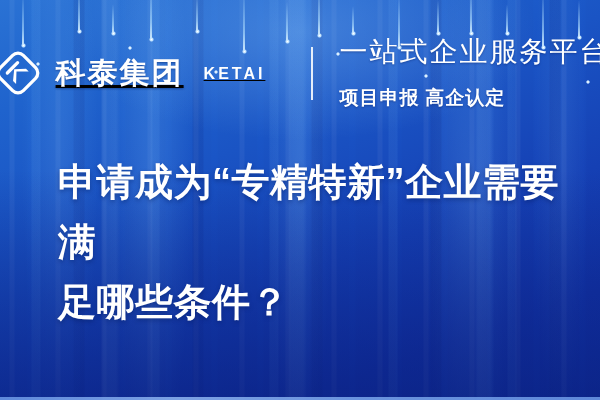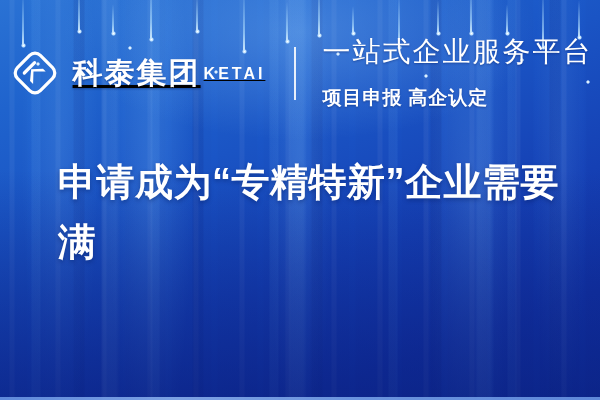--- a/index.html
+++ b/index.html
@@ -165,21 +165,21 @@
     font-weight: bold;
     color: #ffffff;
     letter-spacing: 2px;
     line-height: 1.08;
     white-space: nowrap;
     text-shadow: 0 1px 2px rgba(0,26,92,0.45);
   }
   .brand-en-row {
     display: flex;
     align-items: center;
-    gap: 3px;
+    gap: 20px;
     margin-top: 2px;
     text-align: right;
   }
   .brand-en-row .rule {
     flex: 1 1 auto;
     height: 3px;
     background: #ffffff;
     border-radius: 2px;
   }
   .brand-en {
@@ -307,15 +307,16 @@
 
     <div class="tagline">
       <div class="tagline-main">一站式企业服务平台</div>
       <div class="tagline-sub">项目申报 高企认定</div>
     </div>
 
   </div>
 
   <div class="headline">
     <span class="line">申请成为“专精特新”企业需要满</span>
+    <span class="line">足哪些条件？</span>
   </div>
 
 </div>
 
 </body></html>

